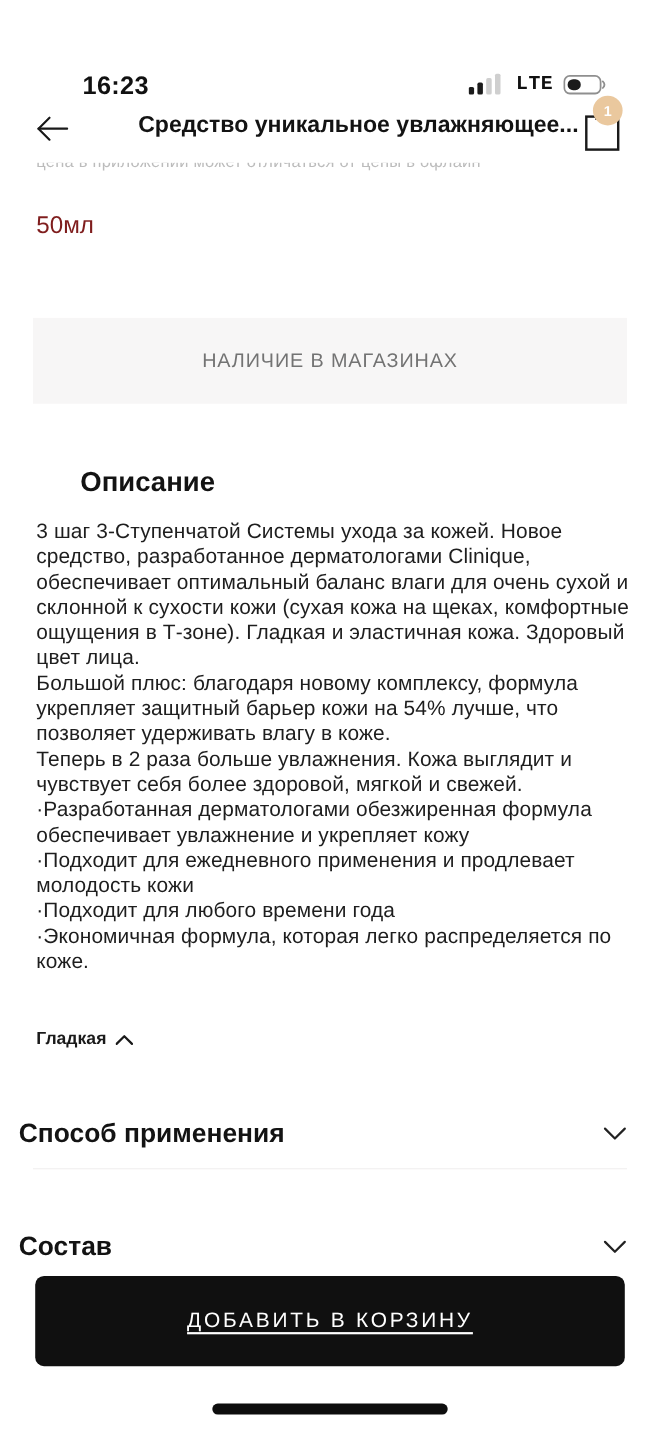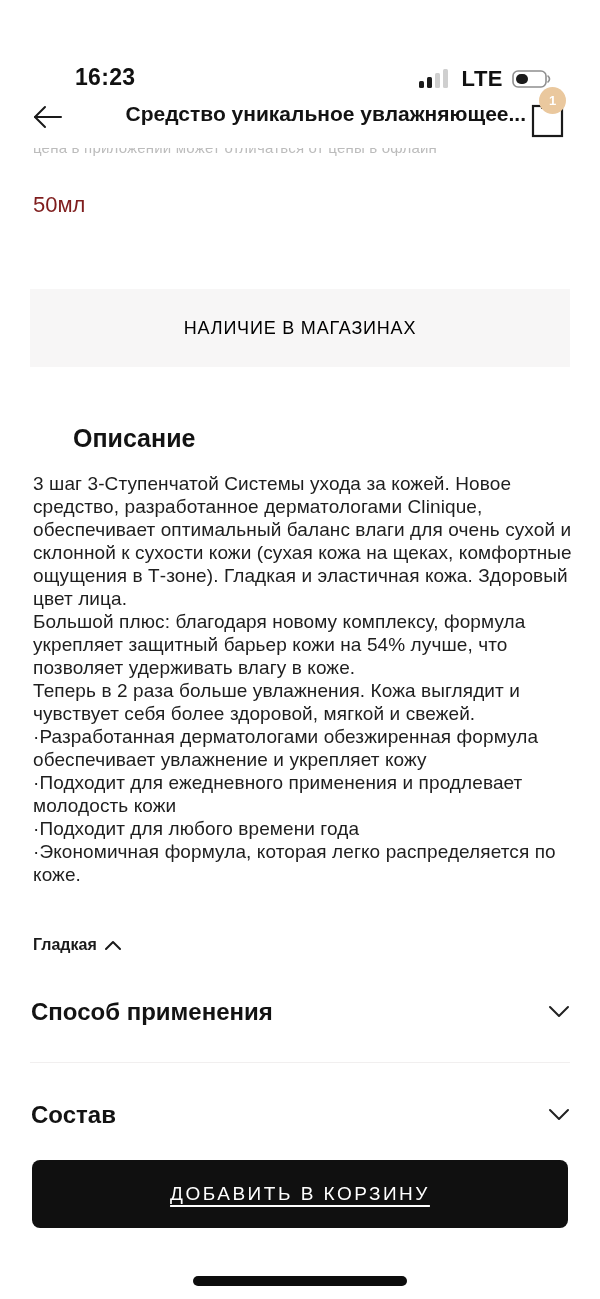--- a/index.html
+++ b/index.html
@@ -7,48 +7,48 @@
   body {
     font-family:"Liberation Sans", sans-serif;
     background:#ffffff; color:#1c1c1c;
     position:relative; overflow:hidden;
   }
   
   .header { position:absolute; top:0; left:0; right:0; height:148px; background:#ffffff; z-index:5; }
   .statusbar { position:absolute; top:22px; left:0; right:0; height:40px;margin-top:36px; }
   .time { position:absolute; left:75px; top:6px; font-size:23px; font-weight:700; letter-spacing:.3px; color:#111; }
   .sb-right { position:absolute; right:48px; top:8px; display:flex; align-items:center; gap:9px; }
-  .lte { font-size:22px; font-weight:600; color:#111; letter-spacing:.5px; }
+  .lte { font-size:18px; font-weight:600; color:#111; letter-spacing:.5px;font-family:Liberation Mono, monospace; }
   .navbar { position:absolute; top:92px; left:0; right:0; height:52px;text-align:right; }
   .back { position:absolute; left:33px; top:12px; width:30px; height:26px; cursor:pointer; }
   .nav-title { position:absolute; left:76px; top:10px; width:450px; font-size:21px; font-weight:700; color:#131313;
                white-space:nowrap; overflow:hidden; }
   .bag { position:absolute; right:20px; top:0px; width:52px; height:52px; cursor:pointer; }
   .badge { position:absolute; right:14px; top:-5px; width:27px; height:27px; border-radius:50%;
            background:#eac89e; color:#ffffff; font-size:13px; font-weight:700;
            display:flex; align-items:center; justify-content:center; }
   
   .content { position:absolute; top:0; left:0; right:0; z-index:1; }
   .notice { position:absolute; top:139px; left:33px; right:30px; font-size:15px; color:#bcbcbc; letter-spacing:.2px; white-space:nowrap; overflow:hidden; }
   .volume { position:absolute; top:192px; left:33px; font-size:22px; color:#7f1d1d; }
   .avail-btn { position:absolute; top:289px; left:30px; width:540px; height:78px; background:#f7f6f6;
                border:none; display:flex; align-items:center; justify-content:center;
-               font-family:inherit; font-size:18px; color:#000000; letter-spacing:.8px; cursor:pointer; }
+               font-family:inherit; font-size:18px; color:#737373; letter-spacing:.8px; cursor:pointer; }
   .desc-title { position:absolute; top:424px; left:33px; font-size:25px; font-weight:700; color:#131313;margin-left:40px; }
   .desc-body { position:absolute; top:472px; left:33px; width:540px;
                font-size:19px; line-height:23px; color:#1e1e1e; white-space:pre-line; letter-spacing:.1px; }
   .collapse { position:absolute; top:936px; left:33px; display:flex; align-items:center; gap:8px;
               font-size:16px; font-weight:700; color:#1a1a1a; cursor:pointer; }
-  .section { position:absolute; left:31px; right:30px; height:40px; display:flex;
-             align-items:center; justify-content:space-between; cursor:pointer; }
+  .section { position:absolute; left:17px; right:30px; height:40px; display:flex;
+             align-items:center; justify-content:space-between; cursor:pointer;margin-top:19px; }
   .section-1 { top:992px; }
   .section-2 { top:1095px; }
   .section-label { font-size:24px; font-weight:700; color:#131313; }
   .divider { position:absolute; top:1062px; left:30px; right:30px; height:1px; background:#f1efef; }
-  .cta-btn { position:absolute; top:1160px; left:32px; width:536px; height:68px;
+  .cta-btn { position:absolute; top:1160px; left:32px; width:536px; height:82px;
              background:#101010; border:none; border-radius:8px; cursor:pointer;
              display:flex; align-items:center; justify-content:center; }
   .cta-label { font-family:inherit; color:#ffffff; font-size:19px; letter-spacing:2.5px;
                text-decoration:underline; text-underline-offset:5px; text-decoration-thickness:1.5px; }
   .home-indicator { position:absolute; top:1276px; left:50%; transform:translateX(-50%);
                     width:214px; height:10px; border-radius:5px; background:#0d0d0d; cursor:pointer; }
   svg { display:block; }
 </style>
 </head>
 <body>

